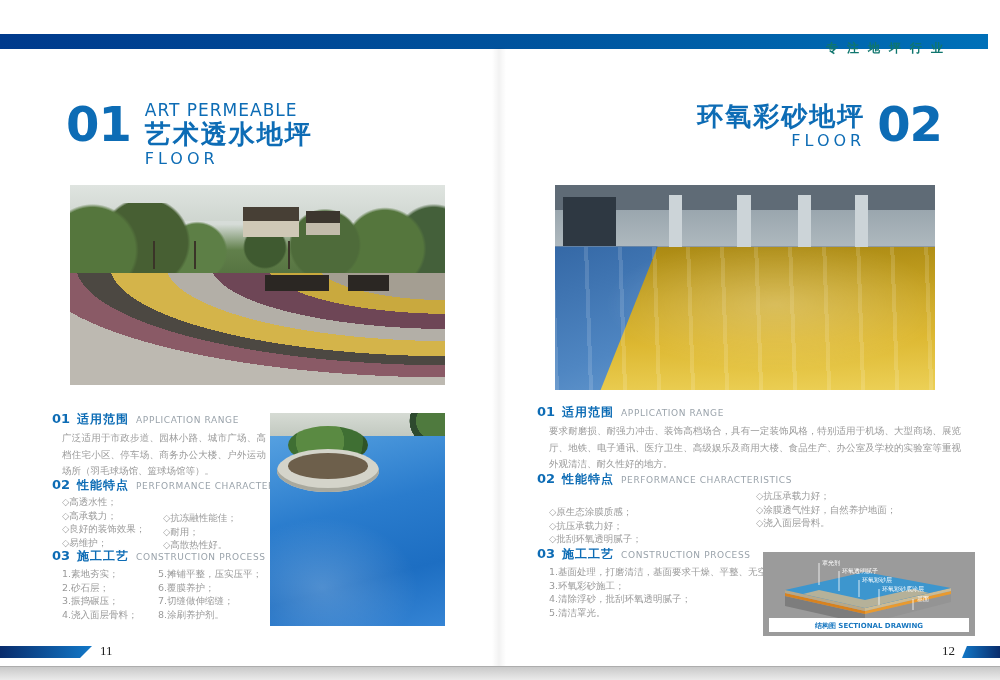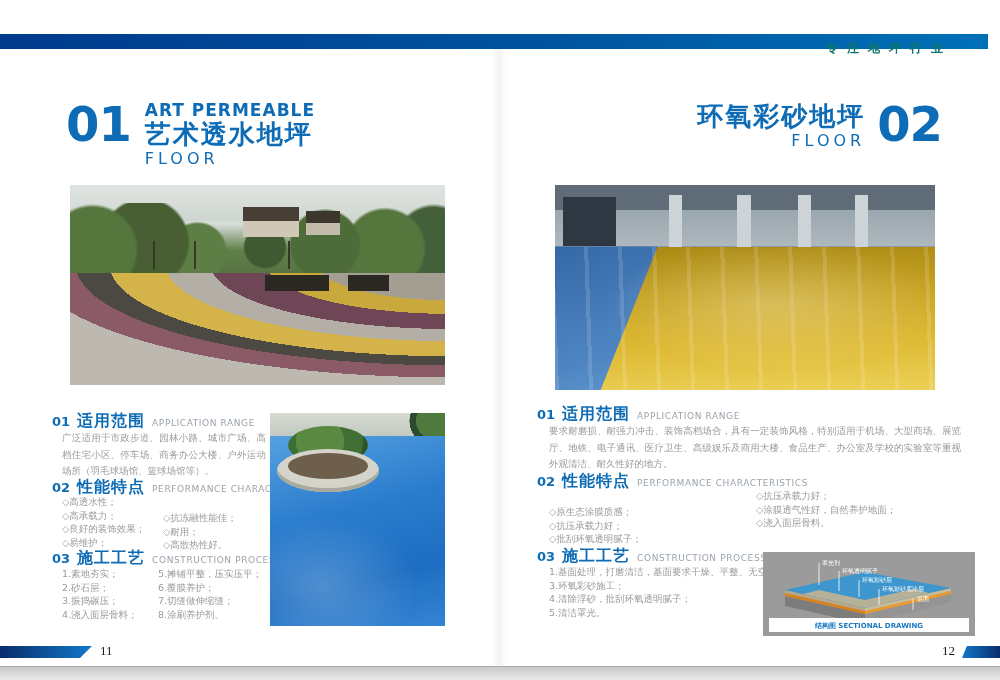--- a/index.html
+++ b/index.html
@@ -8,31 +8,31 @@
   .abs{position:absolute;}
 
   
   .band{left:0;top:34px;width:988px;height:15px;
         background:linear-gradient(90deg,#003a8c 0%,#00549e 55%,#0070b8 100%);}
   .band-slogan{right:48px;top:35px;font-size:12px;font-weight:bold;color:#0f766e;
                letter-spacing:9px;line-height:13px;margin-top:7px;}
 
   
   .big-num{font-size:48px;font-weight:bold;color:#0d6cb5;line-height:0.95;letter-spacing:-1px;}
-  .t-en{font-size:17px;font-weight:bold;color:#0d6cb5;letter-spacing:1px;line-height:1.05;}
+  .t-en{font-size:17px;font-weight:normal;color:#0d6cb5;letter-spacing:1px;line-height:1.05;}
   .t-cn{font-size:26px;font-weight:bold;color:#0d6cb5;letter-spacing:2px;line-height:1.15;}
   .t-sub{font-size:16px;font-weight:normal;color:#0d6cb5;letter-spacing:4px;line-height:1.1;}
   .title-left{left:66px;top:102px;display:flex;gap:14px;align-items:flex-start;}
   .title-right{left:690px;top:102px;width:252px;display:flex;gap:12px;align-items:flex-start;}
   .title-right .tcol{flex:1;text-align:right;}
 
   
   .sec-head{display:flex;align-items:baseline;gap:7px;white-space:nowrap;}
   .sec-num{color:#0d6cb5;font-weight:bold;font-size:13px;}
-  .sec-cn{color:#0d6cb5;font-weight:bold;font-size:16px;letter-spacing:1px;}
+  .sec-cn{color:#0d6cb5;font-weight:bold;font-size:12px;letter-spacing:1px;}
   .sec-en{color:#9aa3ab;font-size:9px;letter-spacing:0.6px;}
   .body-text{color:#9a9a9a;font-size:9.5px;line-height:1.75;text-align:justify;}
   .li{color:#9a9a9a;font-size:9.5px;line-height:13.5px;white-space:nowrap;}
 
   
   .photo{overflow:hidden;}
   
   .park{left:70px;top:185px;width:375px;height:200px;background:#d6dcd8;}
   .park .sky{position:absolute;left:0;top:0;width:100%;height:18%;
              background:linear-gradient(#dfe4e0,#cfd6d0);}

